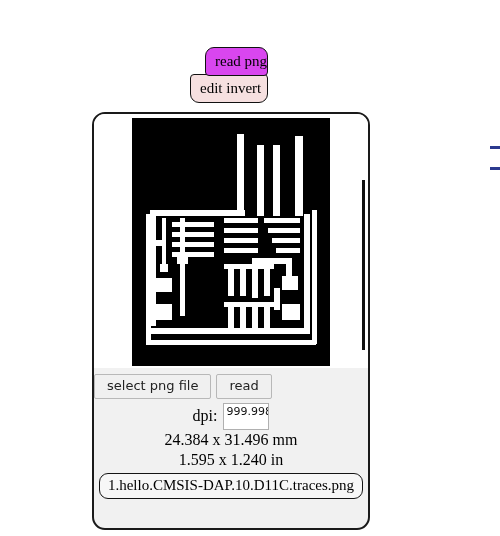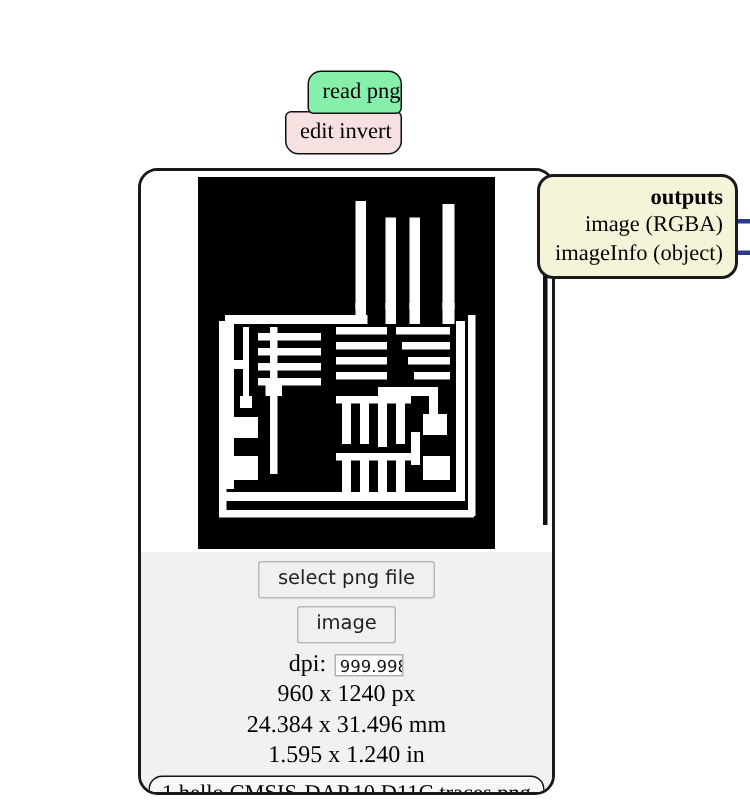--- a/index.html
+++ b/index.html
@@ -32,21 +32,21 @@
     border: 1.6px solid #111111;
     border-radius: 9px;
     text-align: center;
     font-size: 15px;
     line-height: 1;
     padding: 6px 9px;
     white-space: nowrap;
     color: #000000;
   }
   .pill-read {
-    background: #86efac;
+    background: #d946ef;
     border-bottom-left-radius: 4px;
     border-bottom-right-radius: 4px;
     margin-bottom: -1.6px;
     position: relative;
     z-index: 2;
     margin-left: 15px;
   }
   .pill-edit {
     background: #f6e0e0;
     border-top-left-radius: 4px;
@@ -81,21 +81,20 @@
     width: 198px;
     height: 248px;
     background: #000000;
     display: block;
   }
 
   .controls {
     background: #f1f1f1;
     padding: 6px 0 2px 0;
     display: flex;
-    flex-direction: column;
     align-items: center;
     gap: 5px;
   }
   .btn {
     font-family: "DejaVu Sans", "Liberation Sans", sans-serif;
     font-size: 13px;
     color: #222222;
     background: #f0f0f0;
     border: 1px solid #b8b8b8;
     border-radius: 2px;
@@ -122,21 +121,21 @@
     justify-content: center;
     gap: 6px;
   }
   .dpi-input {
     font-family: "DejaVu Sans", "Liberation Sans", sans-serif;
     font-size: 11px;
     color: #111111;
     background: #ffffff;
     border: 1px solid #b0b0b0;
     width: 46px;
-    height: 15px;
+    height: 27px;
     line-height: 15px;
     overflow: hidden;
     white-space: nowrap;
     text-align: left;
     padding-left: 2px;
     box-sizing: border-box;
   }
   .meta-line {
     white-space: nowrap;
   }
@@ -276,43 +275,37 @@
           <rect x="14" y="222" width="170" height="5"></rect>
           <rect x="14" y="96" width="5" height="130"></rect>
           <rect x="180" y="92" width="5" height="134"></rect>
         </g>
       </svg>
     </div>
 
     <div class="controls">
       <button class="btn">select png file</button>
       <div class="btn-row">
-        <button class="btn">image</button>
+        <button class="btn">read</button>
       </div>
     </div>
 
     <div class="meta">
       <div class="dpi-line">
         <span>dpi:</span>
         <span class="dpi-input">999.998</span>
       </div>
-      <div class="meta-line">960 x 1240 px</div>
       <div class="meta-line">24.384 x 31.496 mm</div>
       <div class="meta-line">1.595 x 1.240 in</div>
     </div>
 
     <div class="filename-wrap">
       <span class="filename-box">1.hello.CMSIS-DAP.10.D11C.traces.png</span>
     </div>
   </div>
 
   <div class="conn conn-v"></div>
 
-  <div class="outputs">
-    <div class="outputs-title">outputs</div>
-    <div class="out-row">image (RGBA)</div>
-    <div class="out-row">imageInfo (object)</div>
-  </div>
 
   <div class="conn conn-h1"></div>
   <div class="conn conn-h2"></div>
 
 </div>
 
 </body></html>

